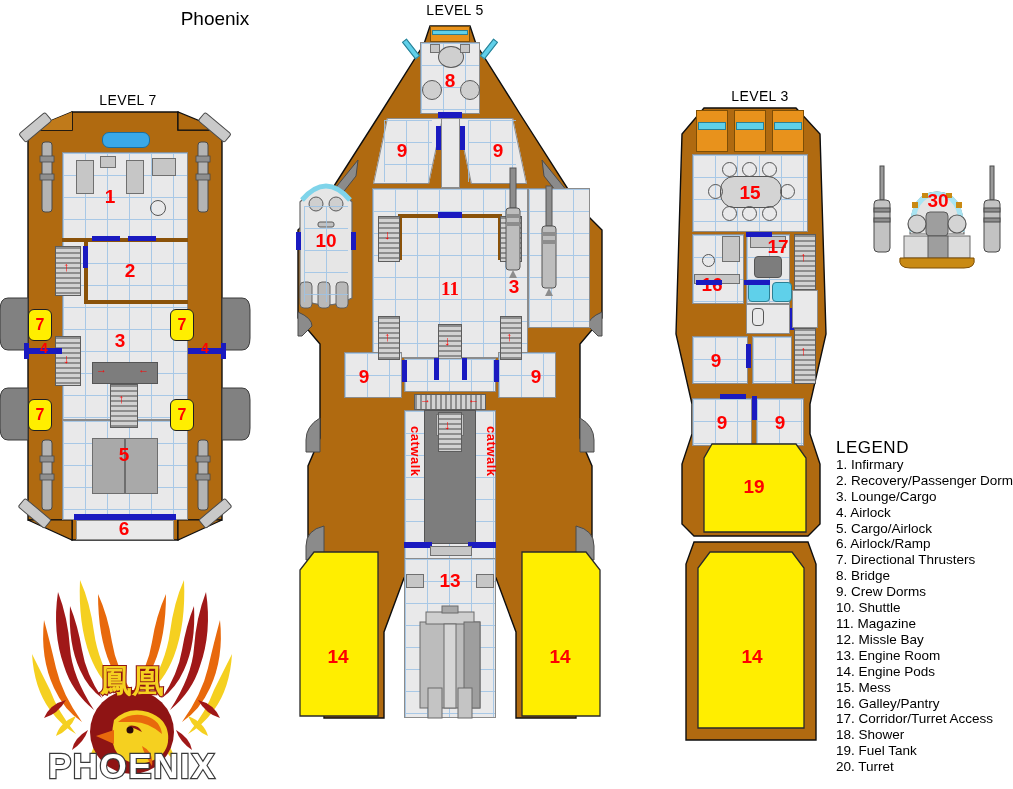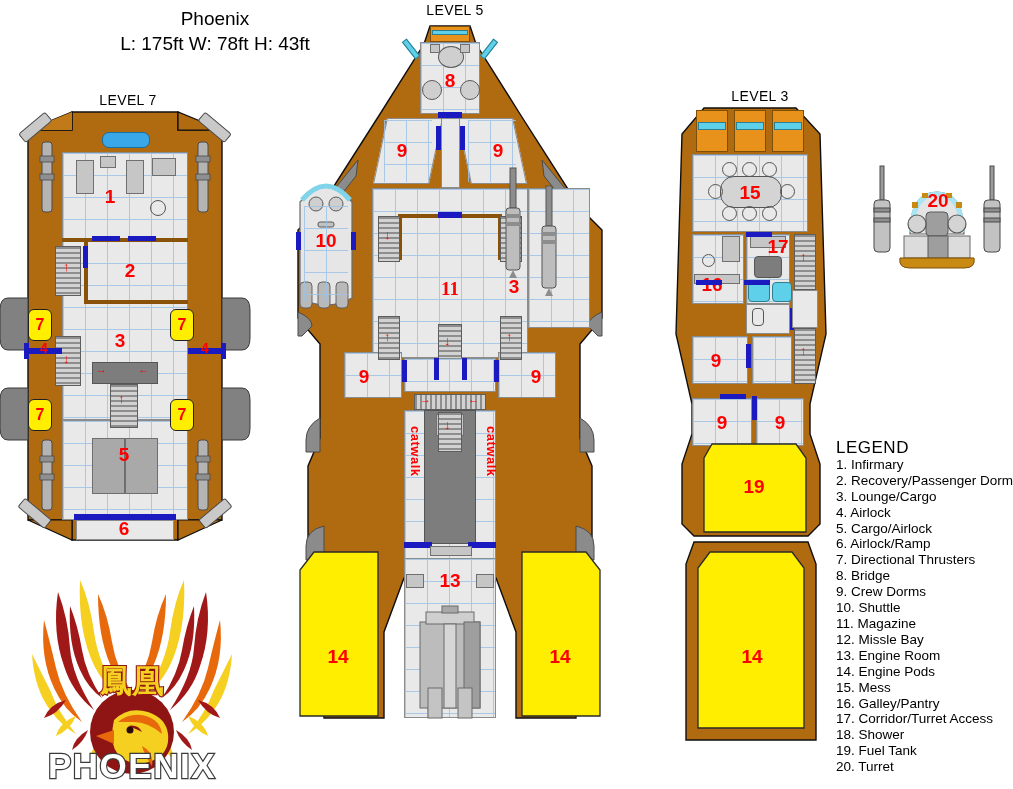--- a/index.html
+++ b/index.html
@@ -51,21 +51,20 @@
         repeating-linear-gradient(to right,#8e8e8e 0 2px,#d2d2d2 2px 5px);
         border:1px solid #5d5d5d;box-sizing:border-box;}
   .arrow{position:absolute;color:#ff0000;font-size:13px;line-height:1;font-weight:bold;}
   svg{display:block;overflow:visible;}
 </style>
 </head>
 <body>
 
 <div class="abs" id="title">
   <div>Phoenix</div>
-  <div>L: 175ft  W: 78ft  H: 43ft</div>
 </div>
 
 <div class="abs lvl-label" id="lvl1-label">LEVEL 7</div>
 
 <div class="abs" id="level1" style="left:0px;top:100px;width:250px;height:450px;">
   <svg width="250" height="450">
 
     <polygon points="28,30 72,30 72,12 100,12 150,12 178,12 178,30 222,30 222,420 178,420 178,440 72,440 72,420 28,420" fill="#b06a10" stroke="#101010" stroke-width="1.4"></polygon>
 
     <polygon points="28,30 72,12 72,30" fill="#b06a10" stroke="#101010" stroke-width="1.2"></polygon>
@@ -440,21 +439,21 @@
       <rect x="8" y="6" width="4" height="34" fill="#9a9a9a"></rect>
       <rect x="2" y="40" width="16" height="52" rx="4" fill="#c2c2c2"></rect>
       <rect x="2" y="48" width="16" height="4" fill="#8d8d8d"></rect>
       <rect x="2" y="58" width="16" height="4" fill="#8d8d8d"></rect>
       <rect x="118" y="6" width="4" height="34" fill="#9a9a9a"></rect>
       <rect x="112" y="40" width="16" height="52" rx="4" fill="#c2c2c2"></rect>
       <rect x="112" y="48" width="16" height="4" fill="#8d8d8d"></rect>
       <rect x="112" y="58" width="16" height="4" fill="#8d8d8d"></rect>
     </g>
   </svg>
-  <div class="rn lg" style="left:66px;top:40px;">20</div>
+  <div class="rn lg" style="left:66px;top:40px;">30</div>
 </div>
 
 <div class="abs" id="legend">
   <div class="lg-head">LEGEND</div>
   <ol>
     <li>1. Infirmary</li>
     <li>2. Recovery/Passenger Dorm</li>
     <li>3. Lounge/Cargo</li>
     <li>4. Airlock</li>
     <li>5. Cargo/Airlock</li>

